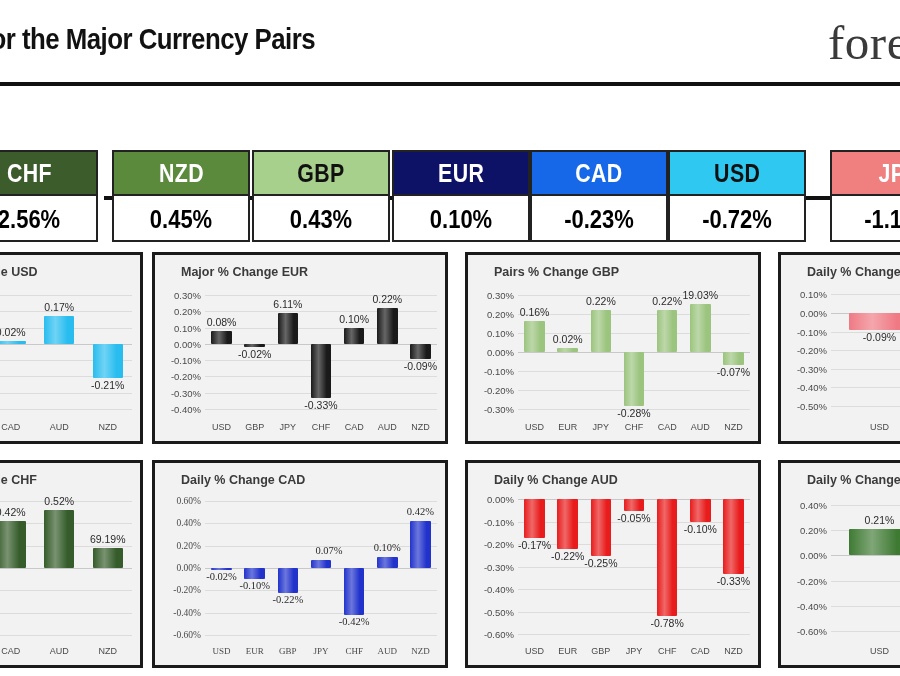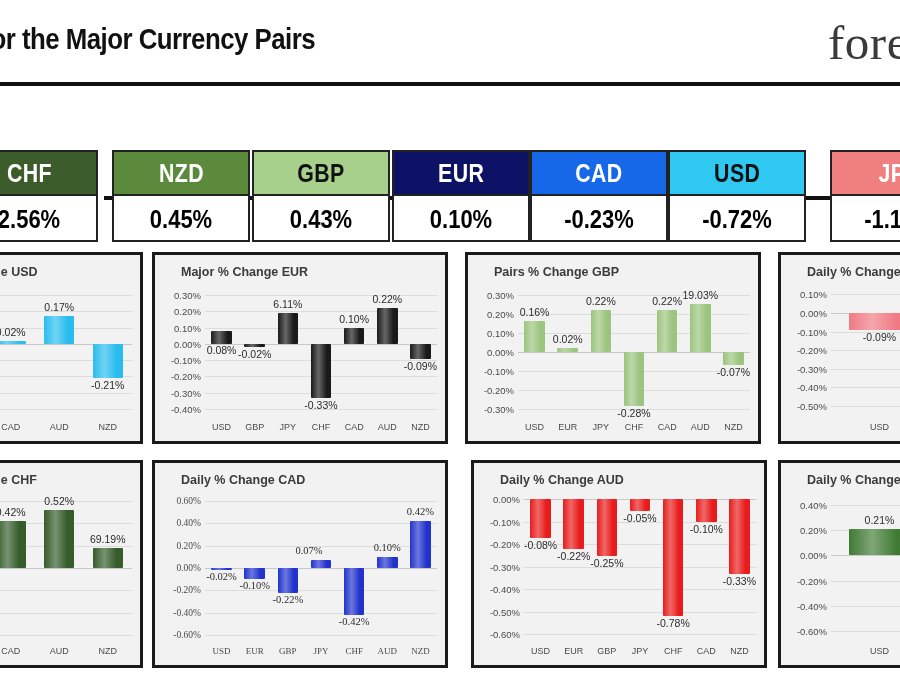--- a/index.html
+++ b/index.html
@@ -197,21 +197,21 @@
             <div class="ytick" style="top: 56.875px;">0.00%</div>
             <div class="gridline" style="top: 73.125px;"></div>
             <div class="ytick" style="top: 73.125px;">-0.10%</div>
             <div class="gridline" style="top: 89.375px;"></div>
             <div class="ytick" style="top: 89.375px;">-0.20%</div>
             <div class="gridline" style="top: 105.625px;"></div>
             <div class="ytick" style="top: 105.625px;">-0.30%</div>
             <div class="gridline" style="top: 121.875px;"></div>
             <div class="ytick" style="top: 121.875px;">-0.40%</div>
             <div class="bar" style="left: 6.29714px; top: 43.875px; width: 20.5486px; height: 13px; background: linear-gradient(to right, rgb(26, 26, 26) 0%, rgba(255, 255, 255, 0.333) 38%, rgb(26, 26, 26) 78%, rgb(26, 26, 26) 100%) rgb(26, 26, 26);"></div>
-            <div class="bar-label" style="left: 16.5714px; top: 28.875px; margin-top: 28px;">0.08%</div>
+            <div class="bar-label" style="left: 16.5714px; top: 28.875px;">0.08%</div>
             <div class="xtick" style="left: 16.5714px; top: 135px;">USD</div>
             <div class="bar" style="left: 39.44px; top: 56.875px; width: 20.5486px; height: 3.25px; background: linear-gradient(to right, rgb(26, 26, 26) 0%, rgba(255, 255, 255, 0.333) 38%, rgb(26, 26, 26) 78%, rgb(26, 26, 26) 100%) rgb(26, 26, 26);"></div>
             <div class="bar-label" style="left: 49.7143px; top: 61.125px;">-0.02%</div>
             <div class="xtick" style="left: 49.7143px; top: 135px;">GBP</div>
             <div class="bar" style="left: 72.5829px; top: 26px; width: 20.5486px; height: 30.875px; background: linear-gradient(to right, rgb(26, 26, 26) 0%, rgba(255, 255, 255, 0.333) 38%, rgb(26, 26, 26) 78%, rgb(26, 26, 26) 100%) rgb(26, 26, 26);"></div>
             <div class="bar-label" style="left: 82.8571px; top: 11px;">6.11%</div>
             <div class="xtick" style="left: 82.8571px; top: 135px;">JPY</div>
             <div class="bar" style="left: 105.726px; top: 56.875px; width: 20.5486px; height: 53.625px; background: linear-gradient(to right, rgb(26, 26, 26) 0%, rgba(255, 255, 255, 0.333) 38%, rgb(26, 26, 26) 78%, rgb(26, 26, 26) 100%) rgb(26, 26, 26);"></div>
             <div class="bar-label" style="left: 116px; top: 111.5px;">-0.33%</div>
             <div class="xtick" style="left: 116px; top: 135px;">CHF</div>
@@ -337,54 +337,54 @@
             <div class="bar" style="left: 6.29714px; top: 73px; width: 20.5486px; height: 2.24615px; background: linear-gradient(to right, rgb(34, 51, 204) 0%, rgba(255, 255, 255, 0.333) 38%, rgb(34, 51, 204) 78%, rgb(34, 51, 204) 100%) rgb(34, 51, 204);"></div>
             <div class="bar-label" style="left: 16.5714px; top: 76.2462px;">-0.02%</div>
             <div class="xtick" style="left: 16.5714px; top: 151px;">USD</div>
             <div class="bar" style="left: 39.44px; top: 73px; width: 20.5486px; height: 11.2308px; background: linear-gradient(to right, rgb(34, 51, 204) 0%, rgba(255, 255, 255, 0.333) 38%, rgb(34, 51, 204) 78%, rgb(34, 51, 204) 100%) rgb(34, 51, 204);"></div>
             <div class="bar-label" style="left: 49.7143px; top: 85.2308px;">-0.10%</div>
             <div class="xtick" style="left: 49.7143px; top: 151px;">EUR</div>
             <div class="bar" style="left: 72.5829px; top: 73px; width: 20.5486px; height: 24.7077px; background: linear-gradient(to right, rgb(34, 51, 204) 0%, rgba(255, 255, 255, 0.333) 38%, rgb(34, 51, 204) 78%, rgb(34, 51, 204) 100%) rgb(34, 51, 204);"></div>
             <div class="bar-label" style="left: 82.8571px; top: 98.7077px;">-0.22%</div>
             <div class="xtick" style="left: 82.8571px; top: 151px;">GBP</div>
             <div class="bar" style="left: 105.726px; top: 65.1385px; width: 20.5486px; height: 7.86154px; background: linear-gradient(to right, rgb(34, 51, 204) 0%, rgba(255, 255, 255, 0.333) 38%, rgb(34, 51, 204) 78%, rgb(34, 51, 204) 100%) rgb(34, 51, 204);"></div>
-            <div class="bar-label" style="left: 104px; top: 50.1385px; text-align: center;">0.07%</div>
+            <div class="bar-label" style="left: 124px; top: 50.1385px; text-align: center;">0.07%</div>
             <div class="xtick" style="left: 116px; top: 151px;">JPY</div>
             <div class="bar" style="left: 138.869px; top: 73px; width: 20.5486px; height: 47.1692px; background: linear-gradient(to right, rgb(34, 51, 204) 0%, rgba(255, 255, 255, 0.333) 38%, rgb(34, 51, 204) 78%, rgb(34, 51, 204) 100%) rgb(34, 51, 204);"></div>
             <div class="bar-label" style="left: 149.143px; top: 121.169px;">-0.42%</div>
             <div class="xtick" style="left: 149.143px; top: 151px;">CHF</div>
             <div class="bar" style="left: 172.011px; top: 61.7692px; width: 20.5486px; height: 11.2308px; background: linear-gradient(to right, rgb(34, 51, 204) 0%, rgba(255, 255, 255, 0.333) 38%, rgb(34, 51, 204) 78%, rgb(34, 51, 204) 100%) rgb(34, 51, 204);"></div>
             <div class="bar-label" style="left: 182.286px; top: 46.7692px;">0.10%</div>
             <div class="xtick" style="left: 182.286px; top: 151px;">AUD</div>
             <div class="bar" style="left: 205.154px; top: 25.8308px; width: 20.5486px; height: 47.1692px; background: linear-gradient(to right, rgb(34, 51, 204) 0%, rgba(255, 255, 255, 0.333) 38%, rgb(34, 51, 204) 78%, rgb(34, 51, 204) 100%) rgb(34, 51, 204);"></div>
             <div class="bar-label" style="left: 215.429px; top: 10.8308px;">0.42%</div>
             <div class="xtick" style="left: 215.429px; top: 151px;">NZD</div>
           </div>
         </div>
       </div>
-      <div class="panel" style="left: 465px; top: 460px; width: 296px; height: 208px; margin-left: 6px;">
+      <div class="panel" style="left: 465px; top: 460px; width: 296px; height: 208px;">
         <div class="panel-inner">
           <div class="panel-title">Daily % Change AUD</div>
           <div class="plot" style="left: 46px; top: 28px; width: 232px; height: 146px;">
             <div class="gridline zero" style="top: 4.49231px;"></div>
             <div class="ytick" style="top: 4.49231px;">0.00%</div>
             <div class="gridline" style="top: 26.9538px;"></div>
             <div class="ytick" style="top: 26.9538px;">-0.10%</div>
             <div class="gridline" style="top: 49.4154px;"></div>
             <div class="ytick" style="top: 49.4154px;">-0.20%</div>
             <div class="gridline" style="top: 71.8769px;"></div>
             <div class="ytick" style="top: 71.8769px;">-0.30%</div>
             <div class="gridline" style="top: 94.3385px;"></div>
             <div class="ytick" style="top: 94.3385px;">-0.40%</div>
             <div class="gridline" style="top: 116.8px;"></div>
             <div class="ytick" style="top: 116.8px;">-0.50%</div>
             <div class="gridline" style="top: 139.262px;"></div>
             <div class="ytick" style="top: 139.262px;">-0.60%</div>
             <div class="bar" style="left: 6.29714px; top: 4.49231px; width: 20.5486px; height: 38.1846px; background: linear-gradient(to right, rgb(232, 28, 28) 0%, rgba(255, 255, 255, 0.333) 38%, rgb(232, 28, 28) 78%, rgb(232, 28, 28) 100%) rgb(232, 28, 28);"></div>
-            <div class="bar-label" style="left: 16.5714px; top: 43.6769px;">-0.08%</div>
+            <div class="bar-label" style="left: 16.5714px; top: 43.6769px;">-0.17%</div>
             <div class="xtick" style="left: 16.5714px; top: 151px;">USD</div>
             <div class="bar" style="left: 39.44px; top: 4.49231px; width: 20.5486px; height: 49.4154px; background: linear-gradient(to right, rgb(232, 28, 28) 0%, rgba(255, 255, 255, 0.333) 38%, rgb(232, 28, 28) 78%, rgb(232, 28, 28) 100%) rgb(232, 28, 28);"></div>
             <div class="bar-label" style="left: 49.7143px; top: 54.9077px;">-0.22%</div>
             <div class="xtick" style="left: 49.7143px; top: 151px;">EUR</div>
             <div class="bar" style="left: 72.5829px; top: 4.49231px; width: 20.5486px; height: 56.1538px; background: linear-gradient(to right, rgb(232, 28, 28) 0%, rgba(255, 255, 255, 0.333) 38%, rgb(232, 28, 28) 78%, rgb(232, 28, 28) 100%) rgb(232, 28, 28);"></div>
             <div class="bar-label" style="left: 82.8571px; top: 61.6462px; text-align: center;">-0.25%</div>
             <div class="xtick" style="left: 82.8571px; top: 151px;">GBP</div>
             <div class="bar" style="left: 105.726px; top: 4.49231px; width: 20.5486px; height: 11.2308px; background: linear-gradient(to right, rgb(232, 28, 28) 0%, rgba(255, 255, 255, 0.333) 38%, rgb(232, 28, 28) 78%, rgb(232, 28, 28) 100%) rgb(232, 28, 28);"></div>
             <div class="bar-label" style="left: 116px; top: 16.7231px;">-0.05%</div>
             <div class="xtick" style="left: 116px; top: 151px;">JPY</div>

